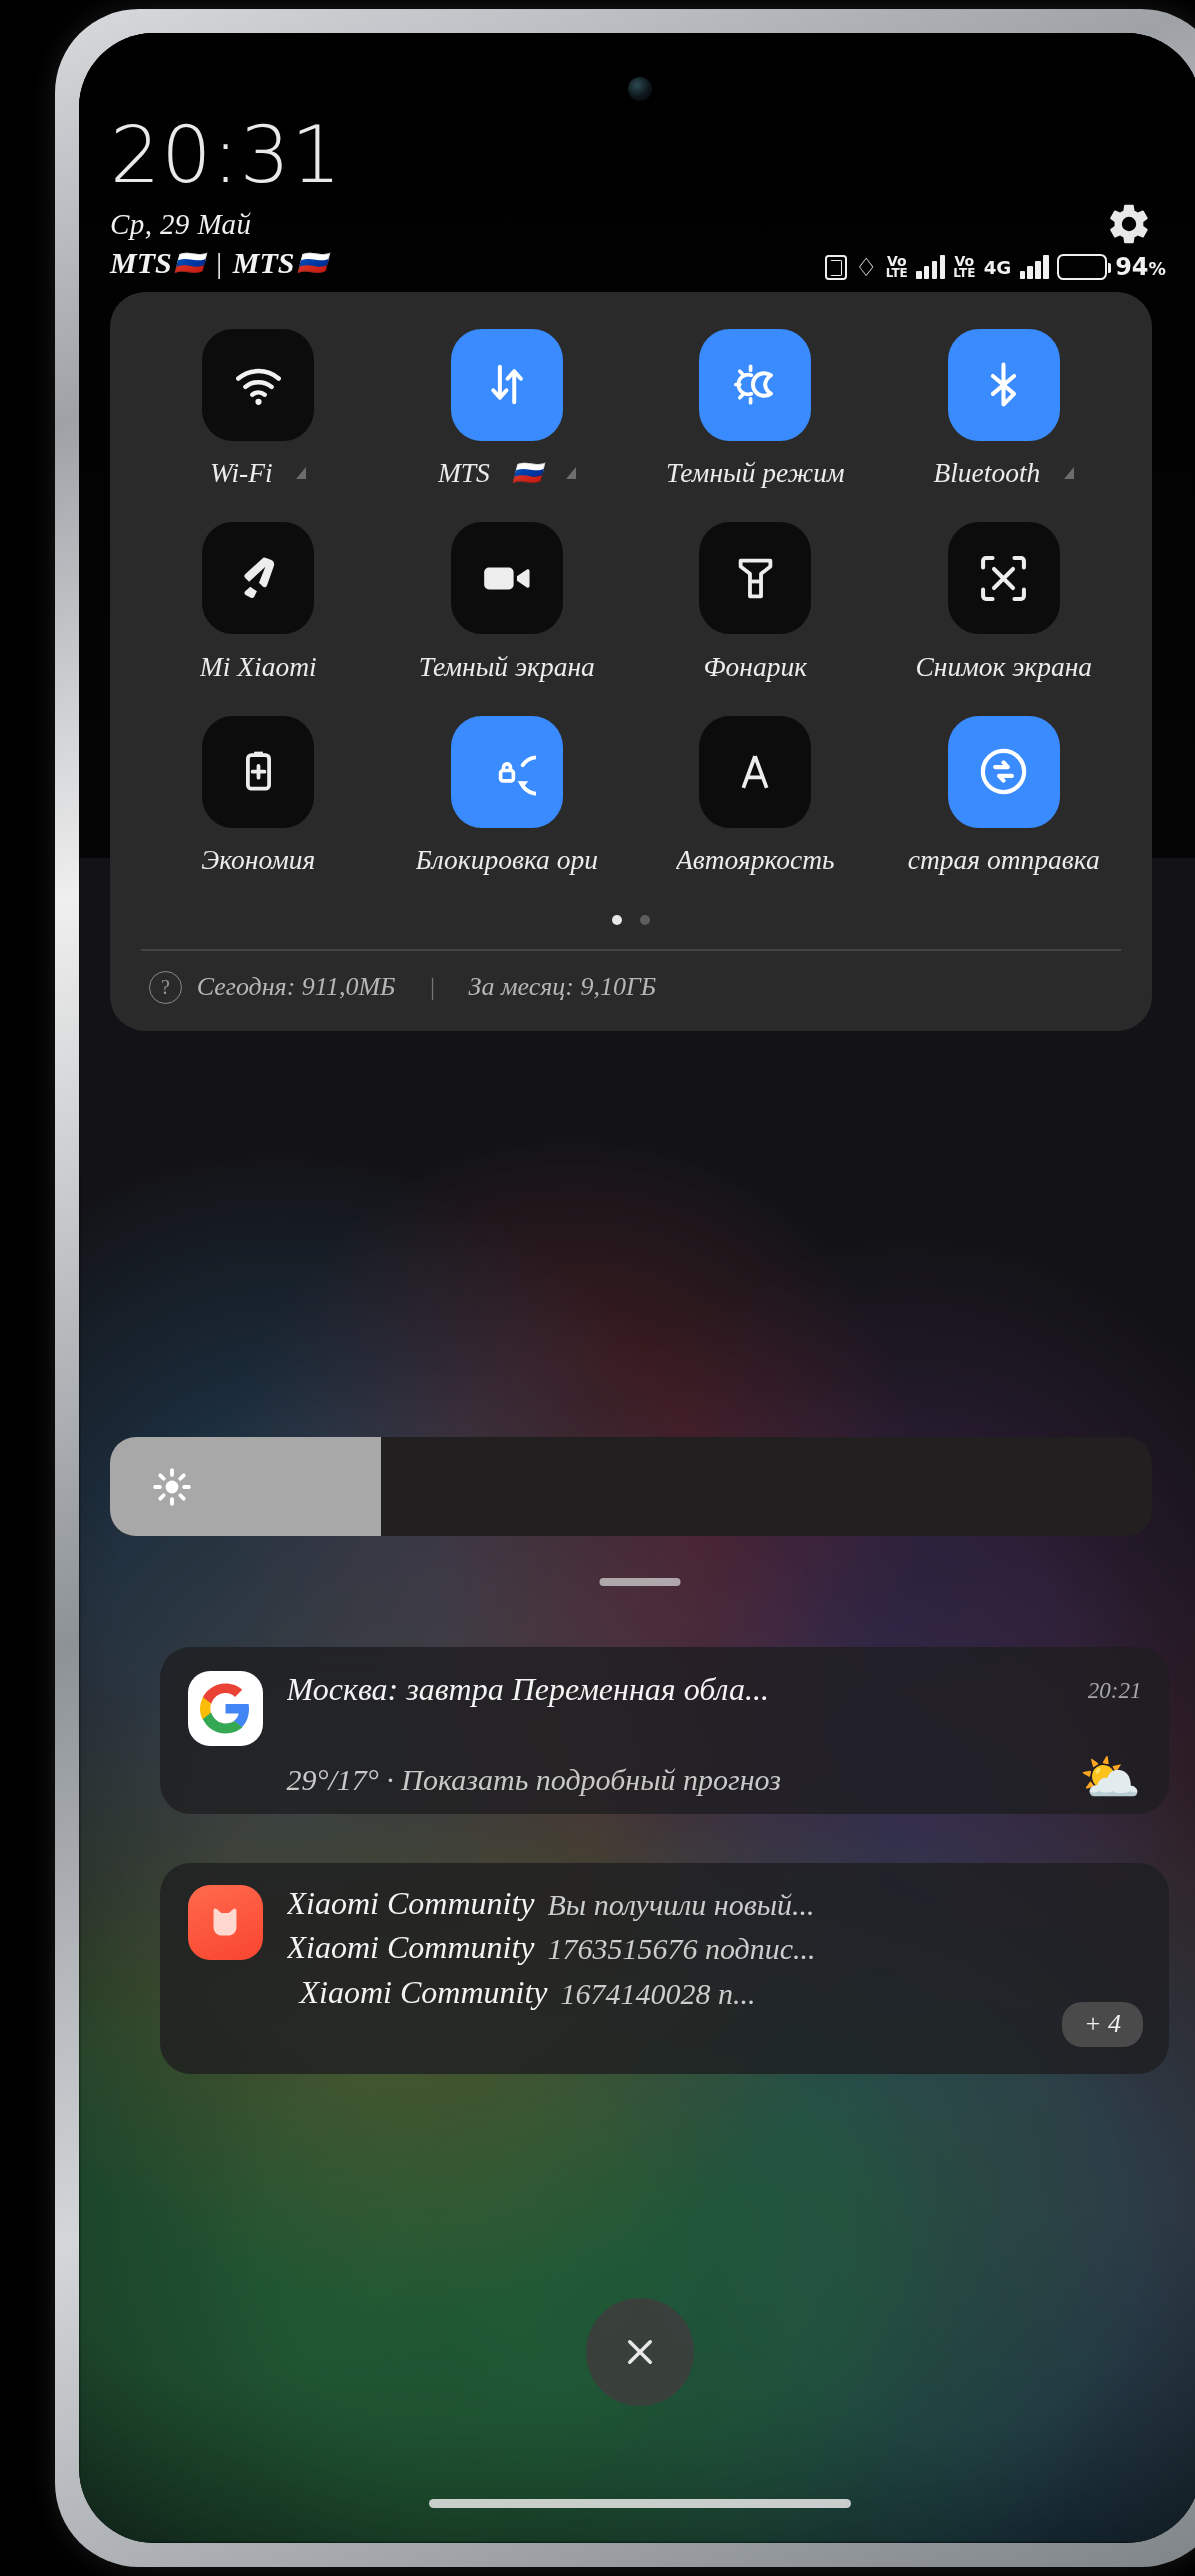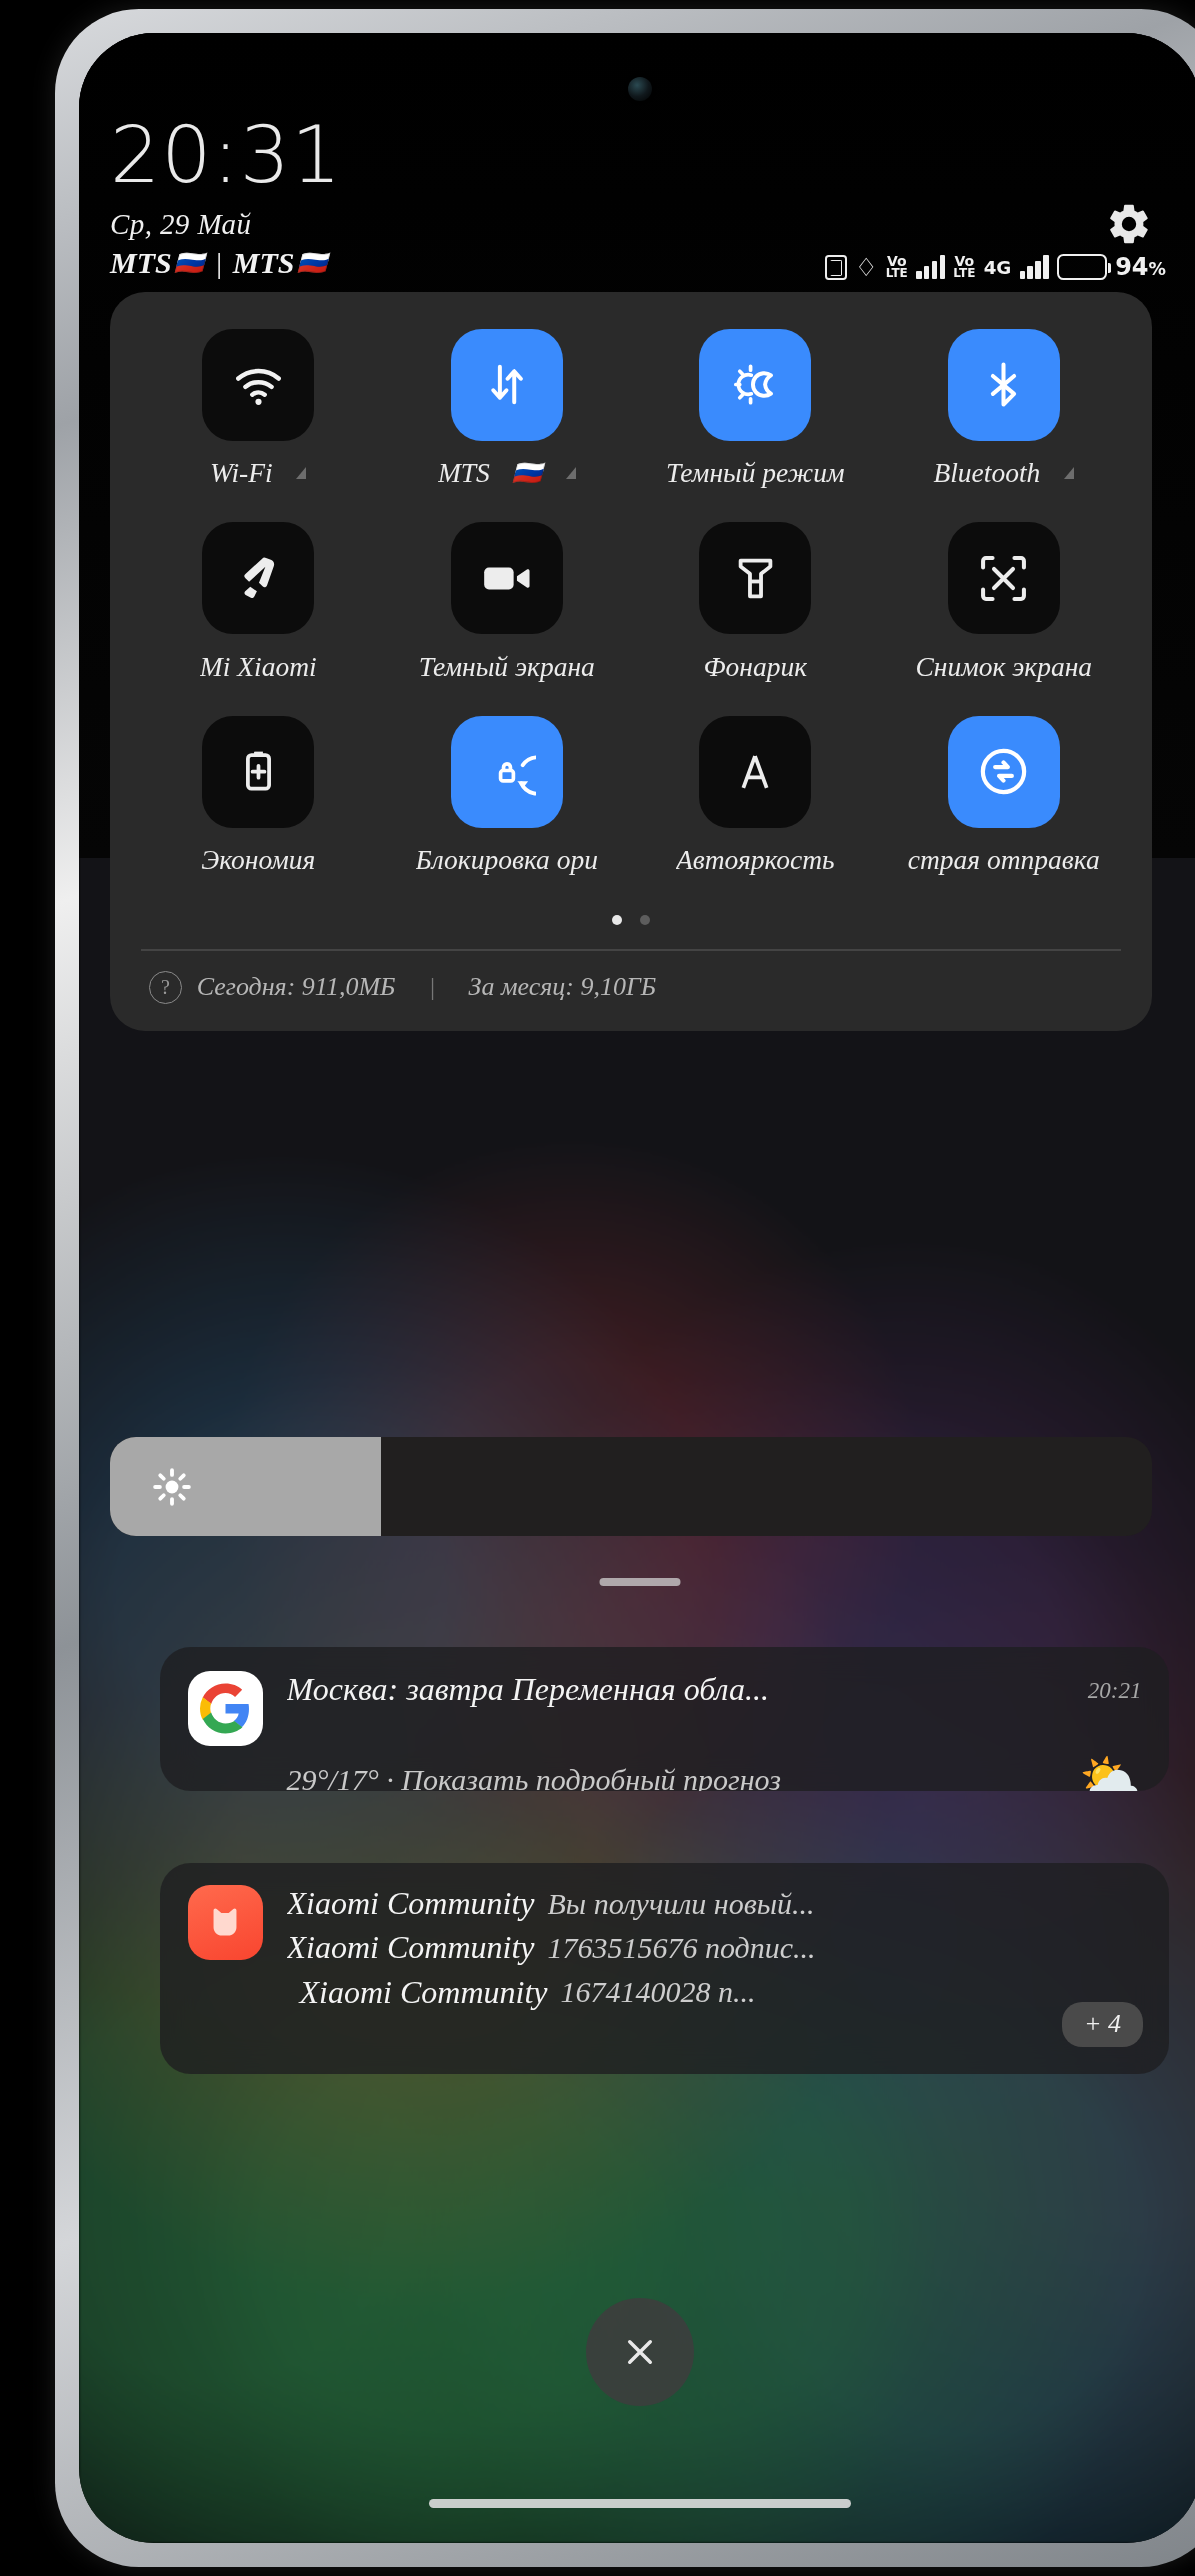--- a/index.html
+++ b/index.html
@@ -214,21 +214,21 @@
 
   
   .notif {
     position:absolute; left:81px; width:1009px;
     border-radius: 31px;
     background: rgba(30,30,32,.80);
     backdrop-filter: blur(16.5px);
     z-index:20;
     overflow:hidden;
   }
-  #notif-google { top:1614px; height:144px; padding: 24px 27.5px 0 27.5px; }
+  #notif-google { top:1614px; height:167px; padding: 24px 27.5px 0 27.5px; }
   #notif-xiaomi { top:1830px; height:211px; padding: 22px 27.5px 0 27.5px; }
 
   .app-icon { width:75px; height:75px; border-radius:22px; flex:0 0 auto; position:relative; }
   .google-icon { background:#fff; display:flex; align-items:center; justify-content:center; }
   .xiaomi-icon {
     background: linear-gradient(160deg,#ff6a4d 0%,#f9452f 100%);
     display:flex; align-items:center; justify-content:center;
   }
 
   .notif-row { display:flex; gap:24px; }
@@ -239,21 +239,21 @@
     max-width: 724px;
   }
   .notif-text {
     font-style: italic; font-size: 30px; color:#c9c9c9; line-height:1.22; margin-top:3.7px;
   }
   .notif-time {
     font-style: italic; font-size:23px; color:#a7a7a7; flex:0 0 auto; padding-top:7.3px;
   }
   .weather-emoji { font-size:50px; line-height:1; }
 
-  .xi-line { display:flex; align-items:center; gap:13px; margin-bottom:7.3px; white-space:nowrap; overflow:hidden; }
+  .xi-line { display:flex; align-items:flex-end; gap:13px; margin-bottom:7.3px; white-space:nowrap; overflow:hidden; }
   .xi-app { font-style:italic; font-size:32px; color:#f4f4f4; flex:0 0 auto; }
   .xi-msg { font-style:italic; font-size:30px; color:#cdcdcd; overflow:hidden; text-overflow:ellipsis; }
   #xi-more {
     position:absolute; right:26px; bottom:27.5px;
     background:#4a4a4a; color:#f0f0f0;
     border-radius:20px; padding:7.3px 22px;
     font-style:italic; font-size:26px;
   }
 
   

